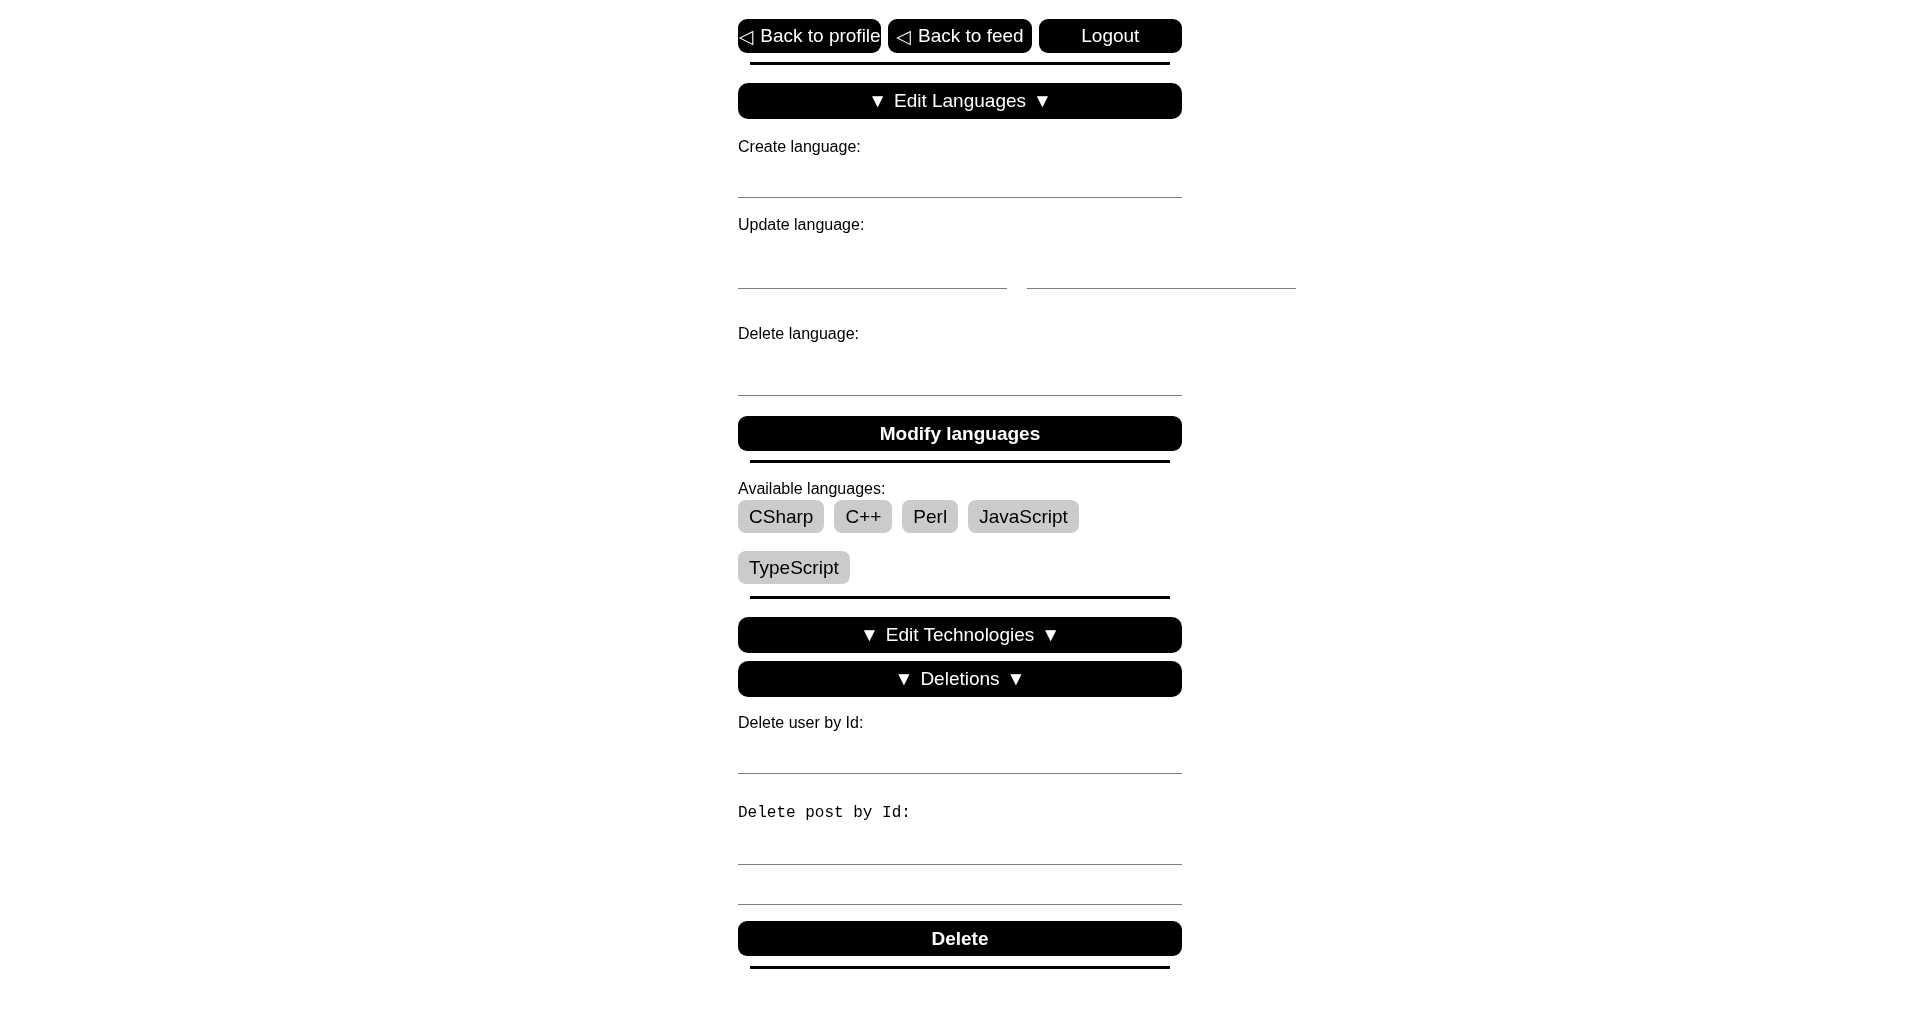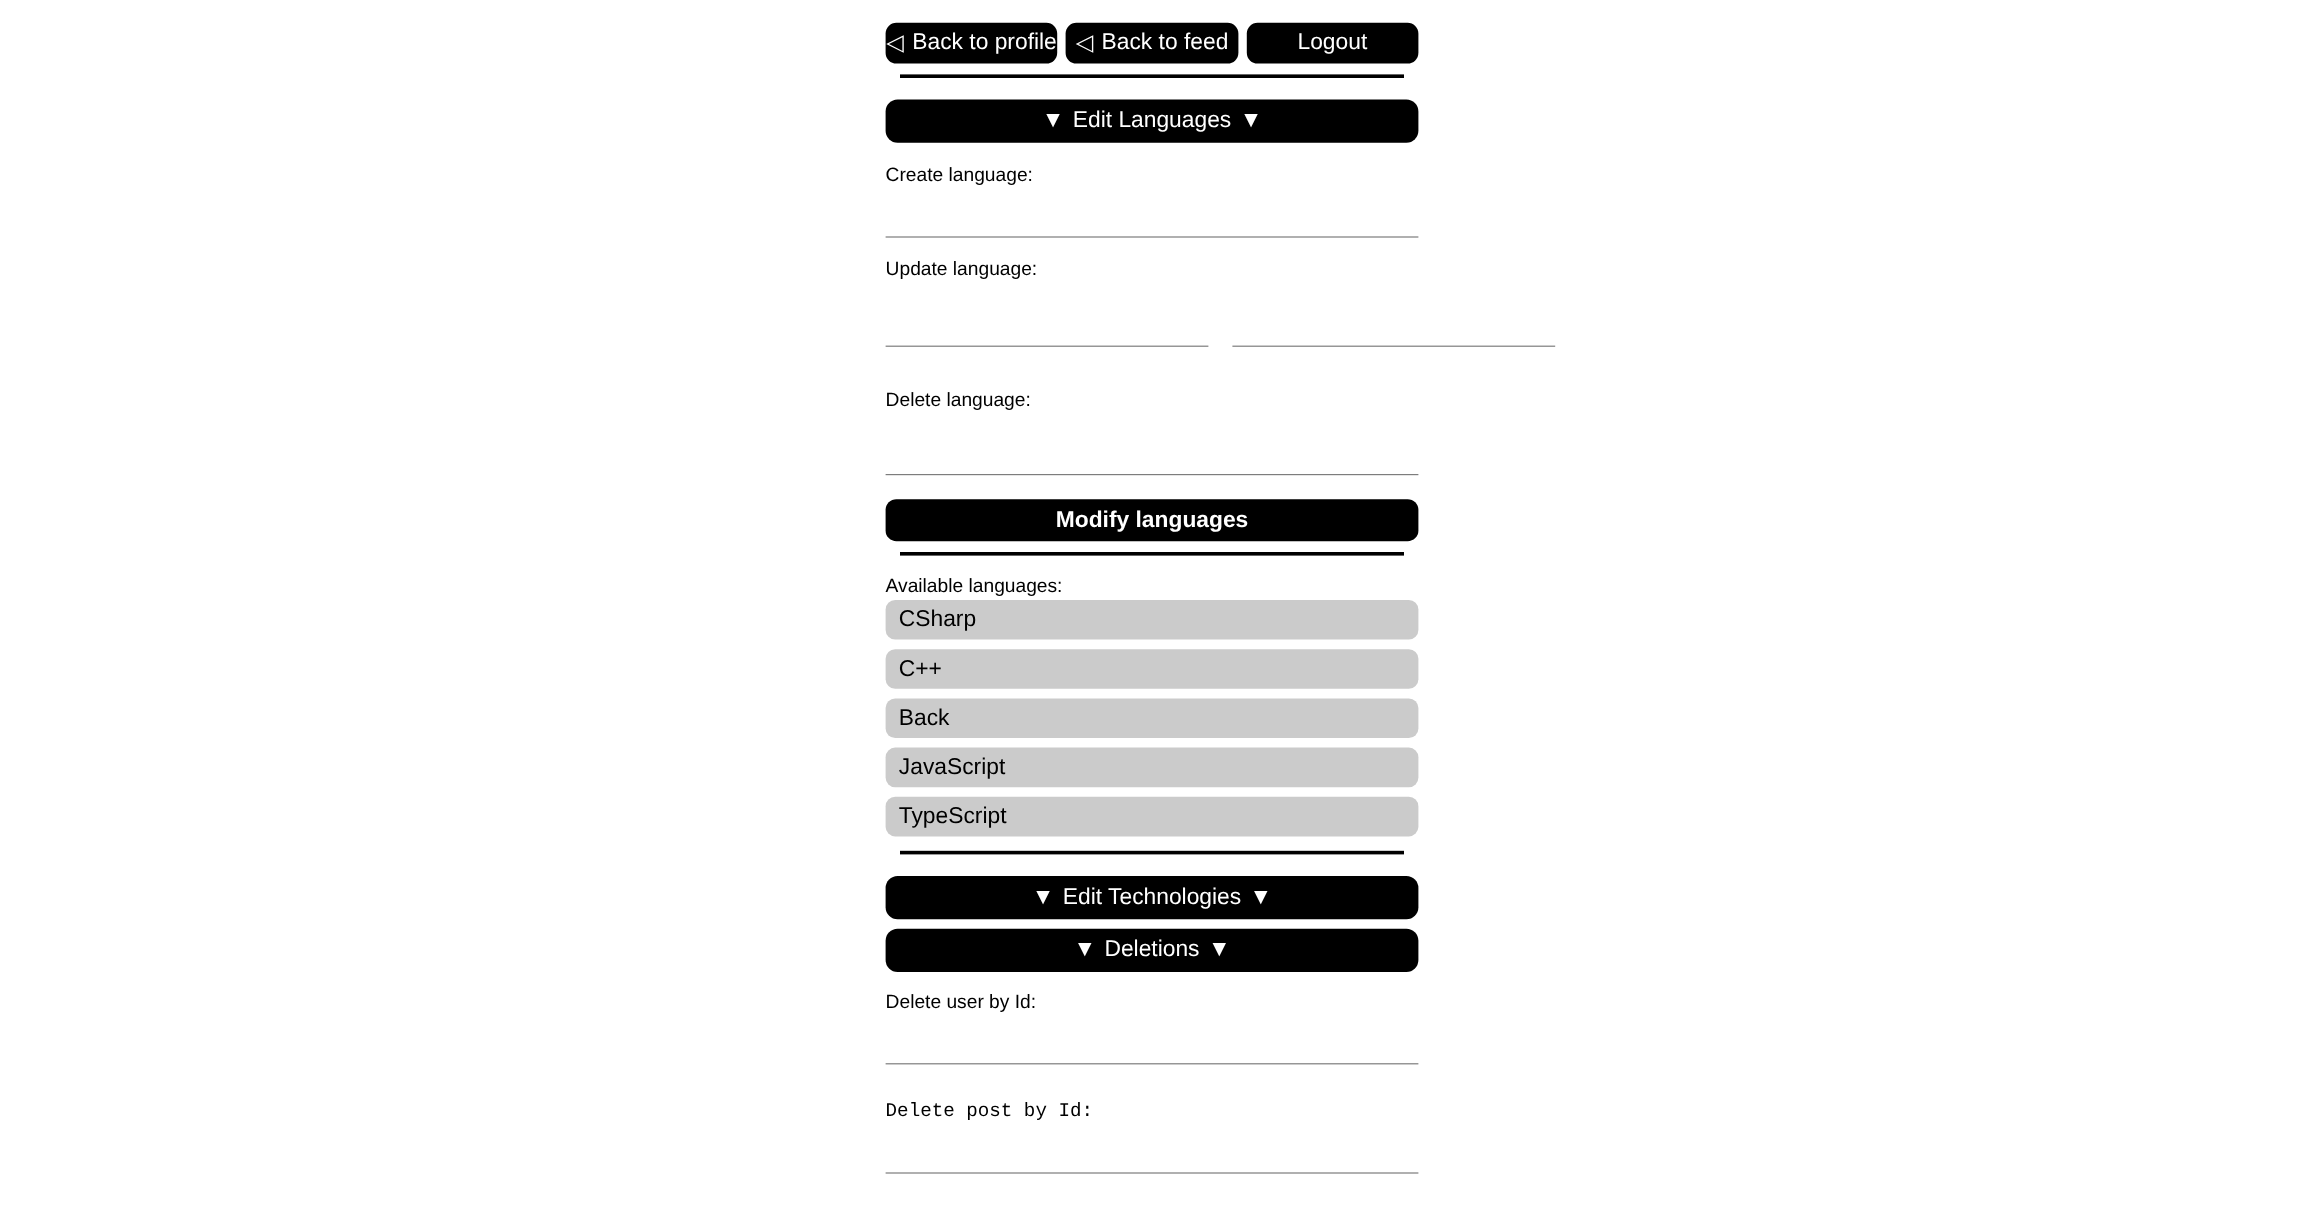--- a/index.html
+++ b/index.html
@@ -45,21 +45,21 @@
     border-radius: 10px;
   }
   .toggle.mt8 { margin-top: 8px; }
   .action {
     width: 100%;
     height: 35px;
     margin-top: 20px;
     border-radius: 9px;
     font-weight: bold;
   }
-  .action.mt18 { margin-top: 26px; }
+  .action.mt18 { margin-top: 16px; }
   .icon { display: inline-block; }
   .divider {
     border: none;
     border-top: 3px solid #000000;
     margin: 9px 12px 0 12px;
   }
   .divider.mt12 { margin-top: 12px; }
   .divider.mt10 { margin-top: 10px; }
   .sec-label {
     font-size: 16px;
@@ -86,23 +86,22 @@
     border-radius: 0;
   }
   .two-col {
     display: flex;
     gap: 20px;
   }
   .two-col .uline { flex: 1; width: auto; }
   .tags {
     display: flex;
     flex-wrap: wrap;
-    gap: 8px 10px;
+    gap: 18px 10px;
     margin-top: 0;
-    flex-direction: column;
   }
   .tag {
     background: #cbcbcb;
     color: #000000;
     border-radius: 8px;
     padding: 5px 11px;
     font-size: 19px;
     line-height: 23px;
     cursor: pointer;
   }
@@ -149,21 +148,21 @@
   <button class="btn action">
     <span>Modify languages</span>
   </button>
 
   <hr class="divider">
 
   <div class="sec-label mt14">Available languages:</div>
   <div class="tags">
       <span class="tag">CSharp</span>
       <span class="tag">C++</span>
-      <span class="tag">Back</span>
+      <span class="tag">Perl</span>
       <span class="tag">JavaScript</span>
       <span class="tag">TypeScript</span>
     </div>
 
   <hr class="divider mt12">
 
   <button class="btn toggle">
     <span class="icon">▼</span>
     <span>Edit Technologies</span>
     <span class="icon">▼</span>

